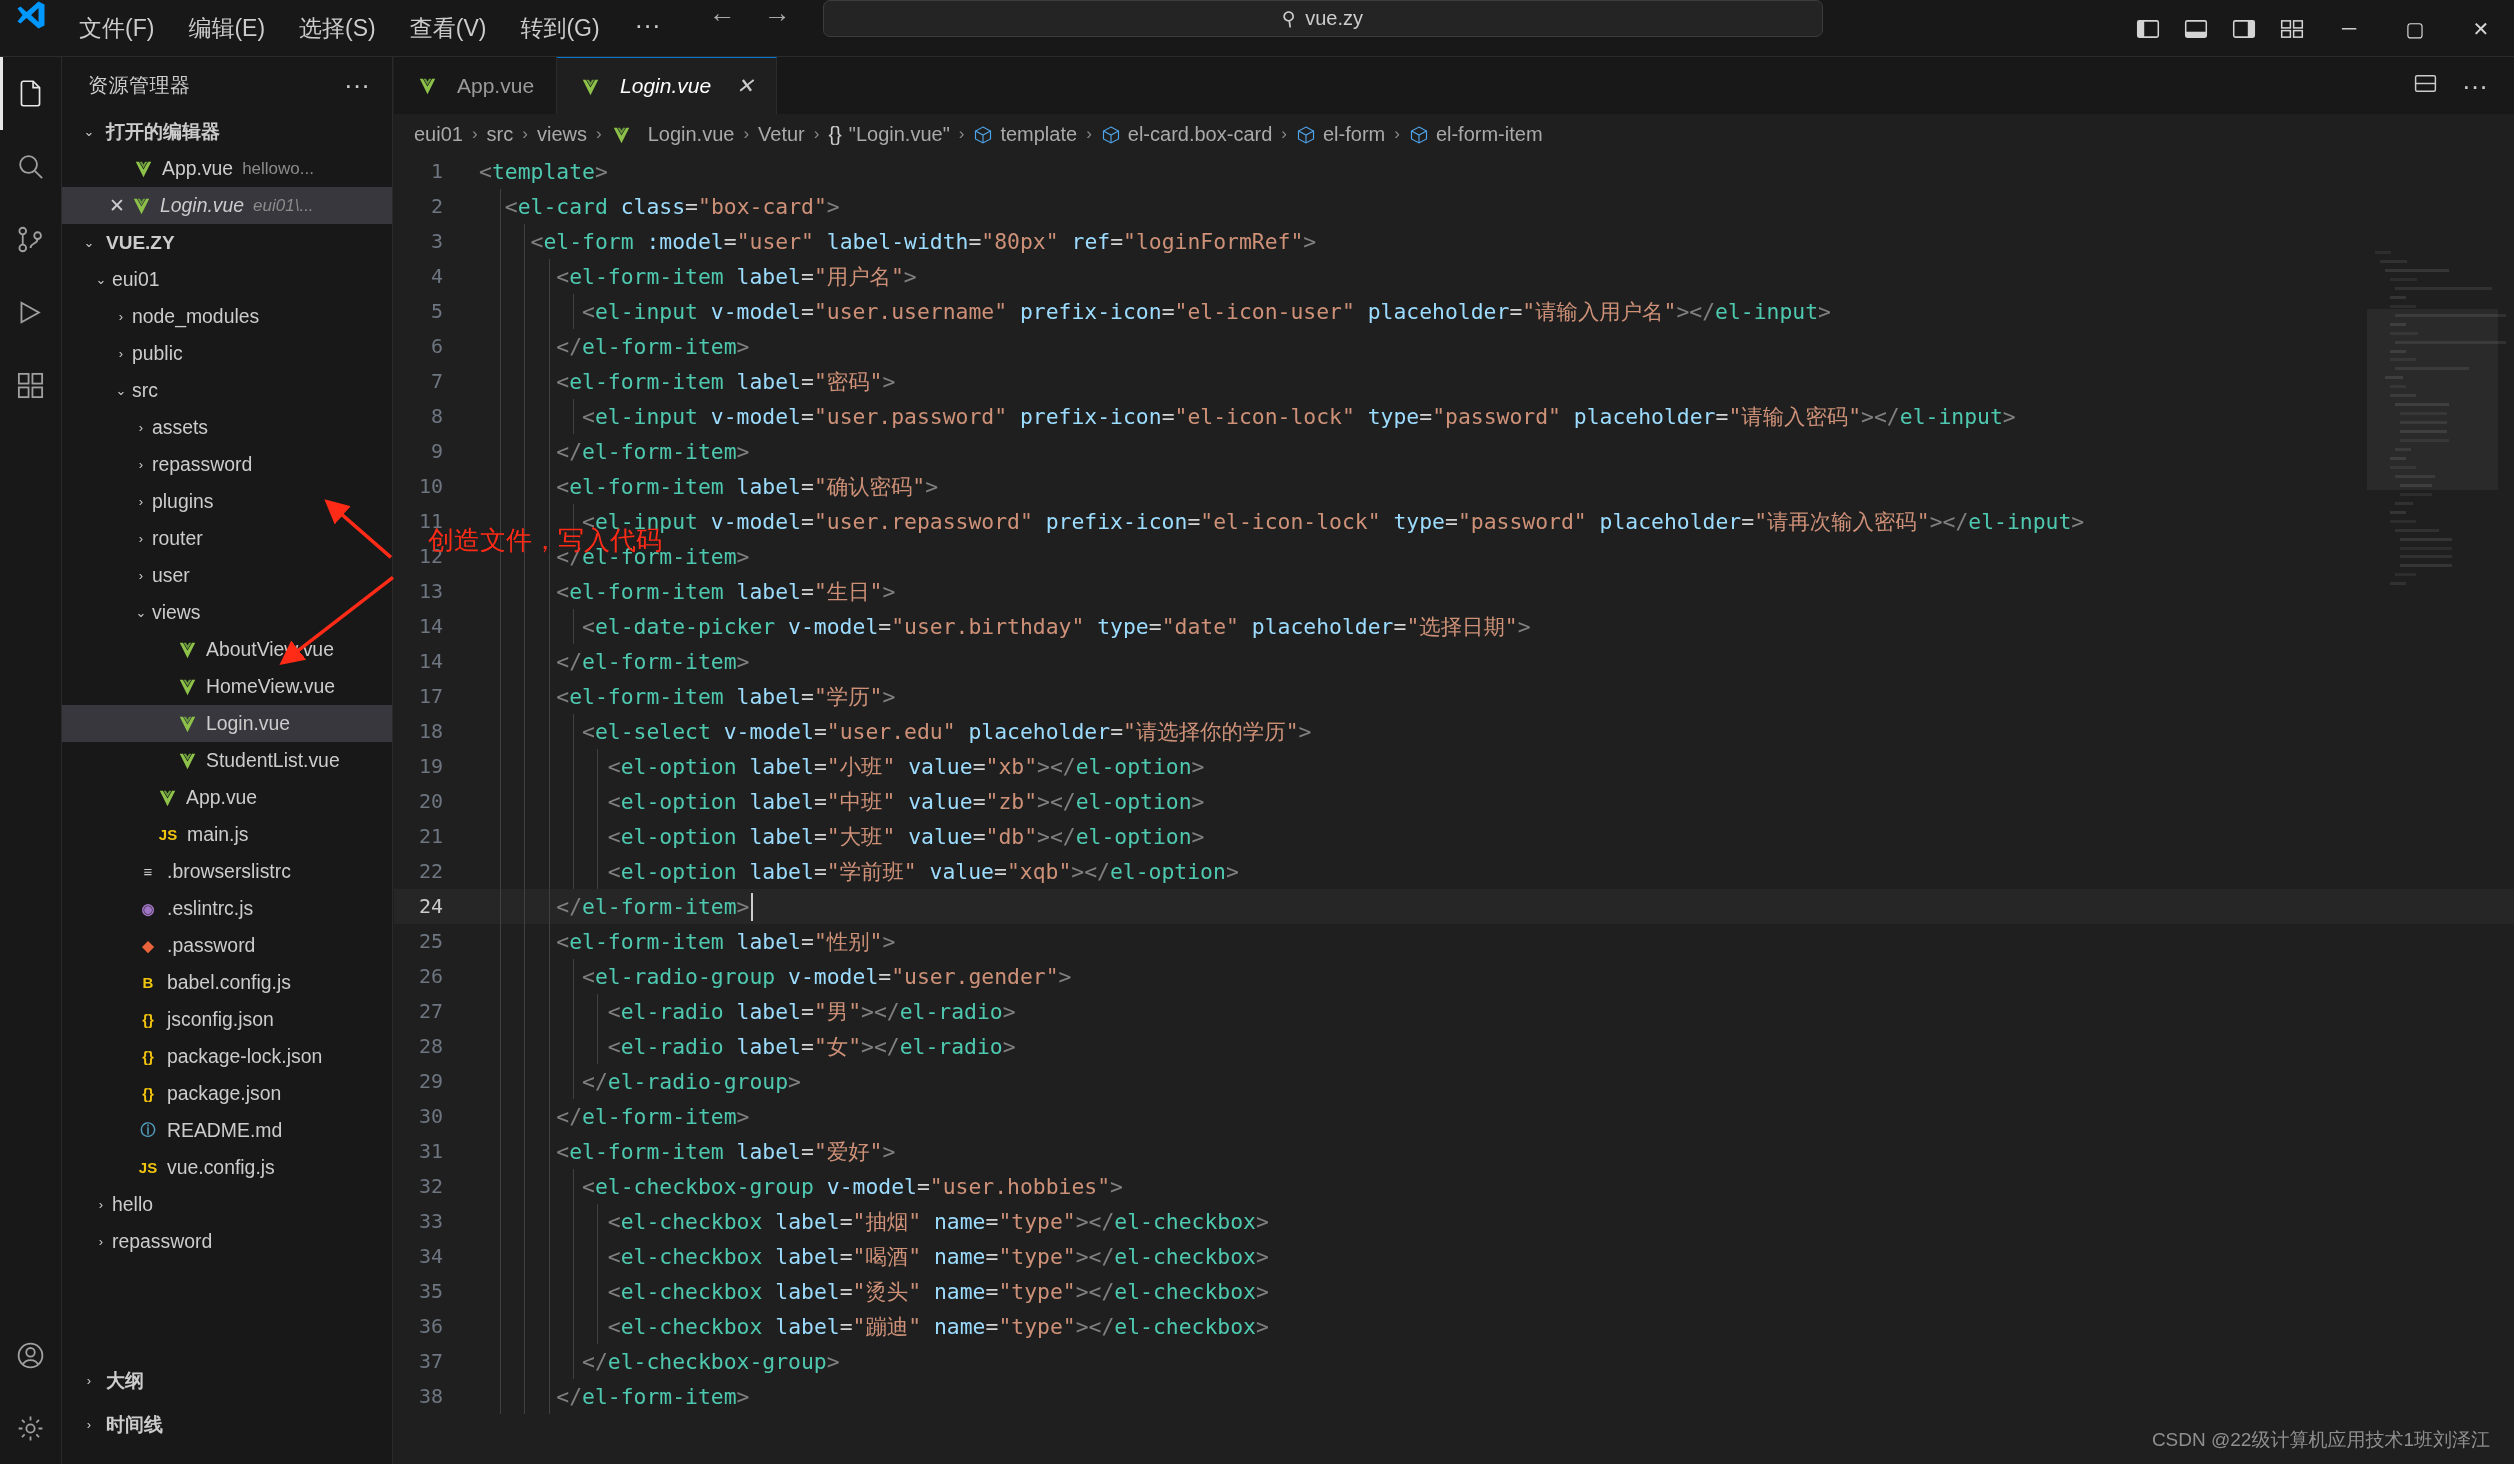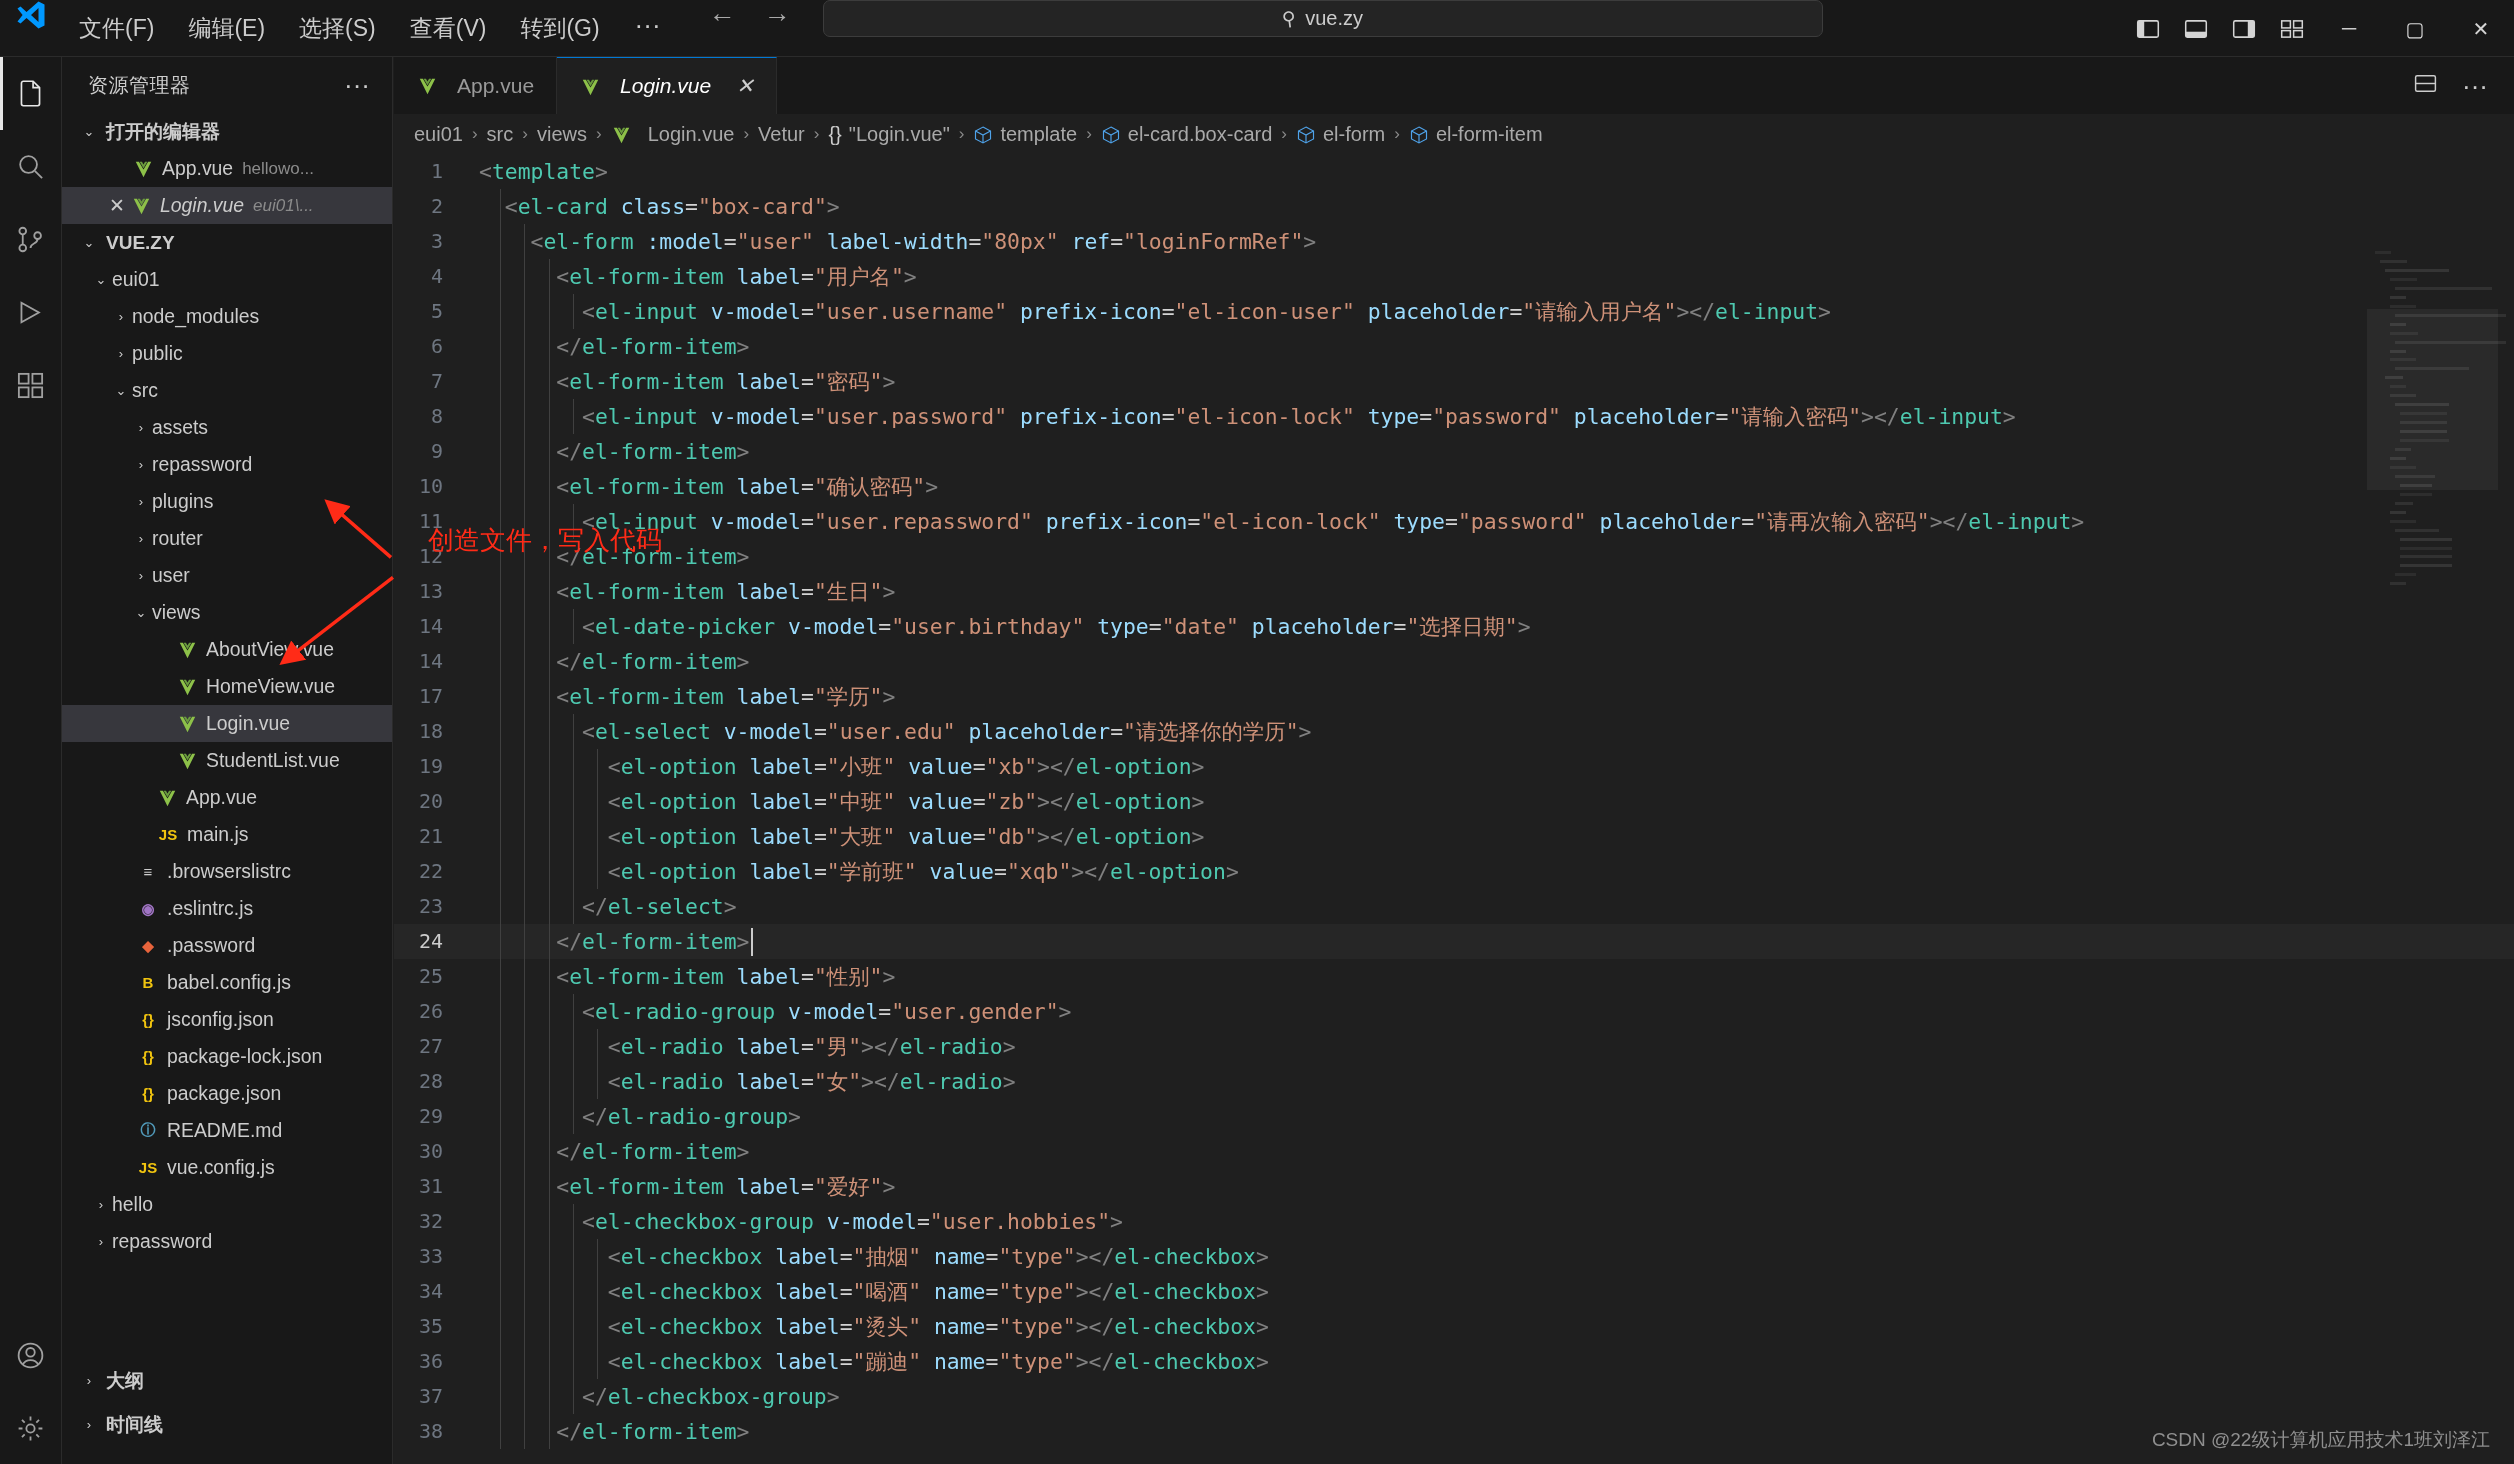--- a/index.html
+++ b/index.html
@@ -573,21 +573,20 @@
         <div class="cl"><span class="ln">12</span><span class="code"><span class="indent-guide" style="left:28px"></span><span class="indent-guide" style="left:52px"></span><span class="indent-guide" style="left:77px"></span>      <span class="punc">&lt;/</span><span class="tagname">el-form-item</span><span class="punc">&gt;</span></span></div>
         <div class="cl"><span class="ln">13</span><span class="code"><span class="indent-guide" style="left:28px"></span><span class="indent-guide" style="left:52px"></span><span class="indent-guide" style="left:77px"></span>      <span class="punc">&lt;</span><span class="tagname">el-form-item</span> <span class="attr">label</span>=<span class="str">"生日"</span><span class="punc">&gt;</span></span></div>
         <div class="cl"><span class="ln">14</span><span class="code"><span class="indent-guide" style="left:28px"></span><span class="indent-guide" style="left:52px"></span><span class="indent-guide" style="left:77px"></span><span class="indent-guide" style="left:101px"></span>        <span class="punc">&lt;</span><span class="tagname">el-date-picker</span> <span class="attr">v-model</span>=<span class="str">"user.birthday"</span> <span class="attr">type</span>=<span class="str">"date"</span> <span class="attr">placeholder</span>=<span class="str">"选择日期"</span><span class="punc">&gt;</span></span></div>
         <div class="cl"><span class="ln">14</span><span class="code"><span class="indent-guide" style="left:28px"></span><span class="indent-guide" style="left:52px"></span><span class="indent-guide" style="left:77px"></span>      <span class="punc">&lt;/</span><span class="tagname">el-form-item</span><span class="punc">&gt;</span></span></div>
         <div class="cl"><span class="ln">17</span><span class="code"><span class="indent-guide" style="left:28px"></span><span class="indent-guide" style="left:52px"></span><span class="indent-guide" style="left:77px"></span>      <span class="punc">&lt;</span><span class="tagname">el-form-item</span> <span class="attr">label</span>=<span class="str">"学历"</span><span class="punc">&gt;</span></span></div>
         <div class="cl"><span class="ln">18</span><span class="code"><span class="indent-guide" style="left:28px"></span><span class="indent-guide" style="left:52px"></span><span class="indent-guide" style="left:77px"></span><span class="indent-guide" style="left:101px"></span>        <span class="punc">&lt;</span><span class="tagname">el-select</span> <span class="attr">v-model</span>=<span class="str">"user.edu"</span> <span class="attr">placeholder</span>=<span class="str">"请选择你的学历"</span><span class="punc">&gt;</span></span></div>
         <div class="cl"><span class="ln">19</span><span class="code"><span class="indent-guide" style="left:28px"></span><span class="indent-guide" style="left:52px"></span><span class="indent-guide" style="left:77px"></span><span class="indent-guide" style="left:101px"></span><span class="indent-guide" style="left:125px"></span>          <span class="punc">&lt;</span><span class="tagname">el-option</span> <span class="attr">label</span>=<span class="str">"小班"</span> <span class="attr">value</span>=<span class="str">"xb"</span><span class="punc">&gt;</span><span class="punc">&lt;/</span><span class="tagname">el-option</span><span class="punc">&gt;</span></span></div>
         <div class="cl"><span class="ln">20</span><span class="code"><span class="indent-guide" style="left:28px"></span><span class="indent-guide" style="left:52px"></span><span class="indent-guide" style="left:77px"></span><span class="indent-guide" style="left:101px"></span><span class="indent-guide" style="left:125px"></span>          <span class="punc">&lt;</span><span class="tagname">el-option</span> <span class="attr">label</span>=<span class="str">"中班"</span> <span class="attr">value</span>=<span class="str">"zb"</span><span class="punc">&gt;</span><span class="punc">&lt;/</span><span class="tagname">el-option</span><span class="punc">&gt;</span></span></div>
         <div class="cl"><span class="ln">21</span><span class="code"><span class="indent-guide" style="left:28px"></span><span class="indent-guide" style="left:52px"></span><span class="indent-guide" style="left:77px"></span><span class="indent-guide" style="left:101px"></span><span class="indent-guide" style="left:125px"></span>          <span class="punc">&lt;</span><span class="tagname">el-option</span> <span class="attr">label</span>=<span class="str">"大班"</span> <span class="attr">value</span>=<span class="str">"db"</span><span class="punc">&gt;</span><span class="punc">&lt;/</span><span class="tagname">el-option</span><span class="punc">&gt;</span></span></div>
         <div class="cl"><span class="ln">22</span><span class="code"><span class="indent-guide" style="left:28px"></span><span class="indent-guide" style="left:52px"></span><span class="indent-guide" style="left:77px"></span><span class="indent-guide" style="left:101px"></span><span class="indent-guide" style="left:125px"></span>          <span class="punc">&lt;</span><span class="tagname">el-option</span> <span class="attr">label</span>=<span class="str">"学前班"</span> <span class="attr">value</span>=<span class="str">"xqb"</span><span class="punc">&gt;</span><span class="punc">&lt;/</span><span class="tagname">el-option</span><span class="punc">&gt;</span></span></div>
-        <div class="cl"><span class="ln">23</span><span class="code"><span class="indent-guide" style="left:28px"></span><span class="indent-guide" style="left:52px"></span><span class="indent-guide" style="left:77px"></span><span class="indent-guide" style="left:101px"></span>        <span class="punc">&lt;/</span><span class="tagname">el-select</span><span class="punc">&gt;</span></span></div>
         <div class="cl cur"><span class="ln">24</span><span class="code" style="--c: 21;"><span class="indent-guide" style="left:28px"></span><span class="indent-guide" style="left:52px"></span><span class="indent-guide" style="left:77px"></span>      <span class="punc">&lt;/</span><span class="tagname">el-form-item</span><span class="punc">&gt;</span></span></div>
         <div class="cl"><span class="ln">25</span><span class="code"><span class="indent-guide" style="left:28px"></span><span class="indent-guide" style="left:52px"></span><span class="indent-guide" style="left:77px"></span>      <span class="punc">&lt;</span><span class="tagname">el-form-item</span> <span class="attr">label</span>=<span class="str">"性别"</span><span class="punc">&gt;</span></span></div>
         <div class="cl"><span class="ln">26</span><span class="code"><span class="indent-guide" style="left:28px"></span><span class="indent-guide" style="left:52px"></span><span class="indent-guide" style="left:77px"></span><span class="indent-guide" style="left:101px"></span>        <span class="punc">&lt;</span><span class="tagname">el-radio-group</span> <span class="attr">v-model</span>=<span class="str">"user.gender"</span><span class="punc">&gt;</span></span></div>
         <div class="cl"><span class="ln">27</span><span class="code"><span class="indent-guide" style="left:28px"></span><span class="indent-guide" style="left:52px"></span><span class="indent-guide" style="left:77px"></span><span class="indent-guide" style="left:101px"></span><span class="indent-guide" style="left:125px"></span>          <span class="punc">&lt;</span><span class="tagname">el-radio</span> <span class="attr">label</span>=<span class="str">"男"</span><span class="punc">&gt;</span><span class="punc">&lt;/</span><span class="tagname">el-radio</span><span class="punc">&gt;</span></span></div>
         <div class="cl"><span class="ln">28</span><span class="code"><span class="indent-guide" style="left:28px"></span><span class="indent-guide" style="left:52px"></span><span class="indent-guide" style="left:77px"></span><span class="indent-guide" style="left:101px"></span><span class="indent-guide" style="left:125px"></span>          <span class="punc">&lt;</span><span class="tagname">el-radio</span> <span class="attr">label</span>=<span class="str">"女"</span><span class="punc">&gt;</span><span class="punc">&lt;/</span><span class="tagname">el-radio</span><span class="punc">&gt;</span></span></div>
         <div class="cl"><span class="ln">29</span><span class="code"><span class="indent-guide" style="left:28px"></span><span class="indent-guide" style="left:52px"></span><span class="indent-guide" style="left:77px"></span><span class="indent-guide" style="left:101px"></span>        <span class="punc">&lt;/</span><span class="tagname">el-radio-group</span><span class="punc">&gt;</span></span></div>
         <div class="cl"><span class="ln">30</span><span class="code"><span class="indent-guide" style="left:28px"></span><span class="indent-guide" style="left:52px"></span><span class="indent-guide" style="left:77px"></span>      <span class="punc">&lt;/</span><span class="tagname">el-form-item</span><span class="punc">&gt;</span></span></div>
         <div class="cl"><span class="ln">31</span><span class="code"><span class="indent-guide" style="left:28px"></span><span class="indent-guide" style="left:52px"></span><span class="indent-guide" style="left:77px"></span>      <span class="punc">&lt;</span><span class="tagname">el-form-item</span> <span class="attr">label</span>=<span class="str">"爱好"</span><span class="punc">&gt;</span></span></div>
         <div class="cl"><span class="ln">32</span><span class="code"><span class="indent-guide" style="left:28px"></span><span class="indent-guide" style="left:52px"></span><span class="indent-guide" style="left:77px"></span><span class="indent-guide" style="left:101px"></span>        <span class="punc">&lt;</span><span class="tagname">el-checkbox-group</span> <span class="attr">v-model</span>=<span class="str">"user.hobbies"</span><span class="punc">&gt;</span></span></div>
         <div class="cl"><span class="ln">33</span><span class="code"><span class="indent-guide" style="left:28px"></span><span class="indent-guide" style="left:52px"></span><span class="indent-guide" style="left:77px"></span><span class="indent-guide" style="left:101px"></span><span class="indent-guide" style="left:125px"></span>          <span class="punc">&lt;</span><span class="tagname">el-checkbox</span> <span class="attr">label</span>=<span class="str">"抽烟"</span> <span class="attr">name</span>=<span class="str">"type"</span><span class="punc">&gt;</span><span class="punc">&lt;/</span><span class="tagname">el-checkbox</span><span class="punc">&gt;</span></span></div>

